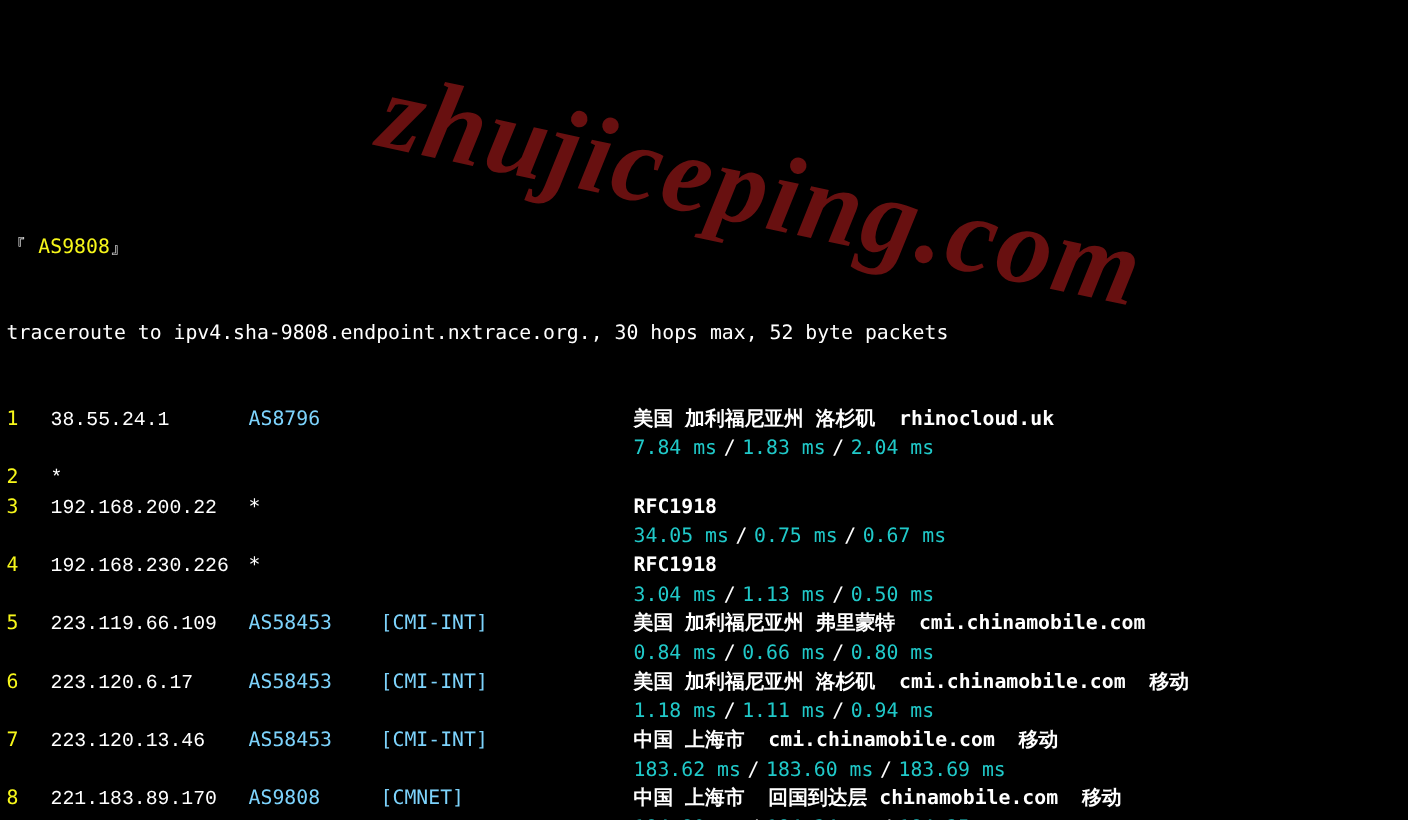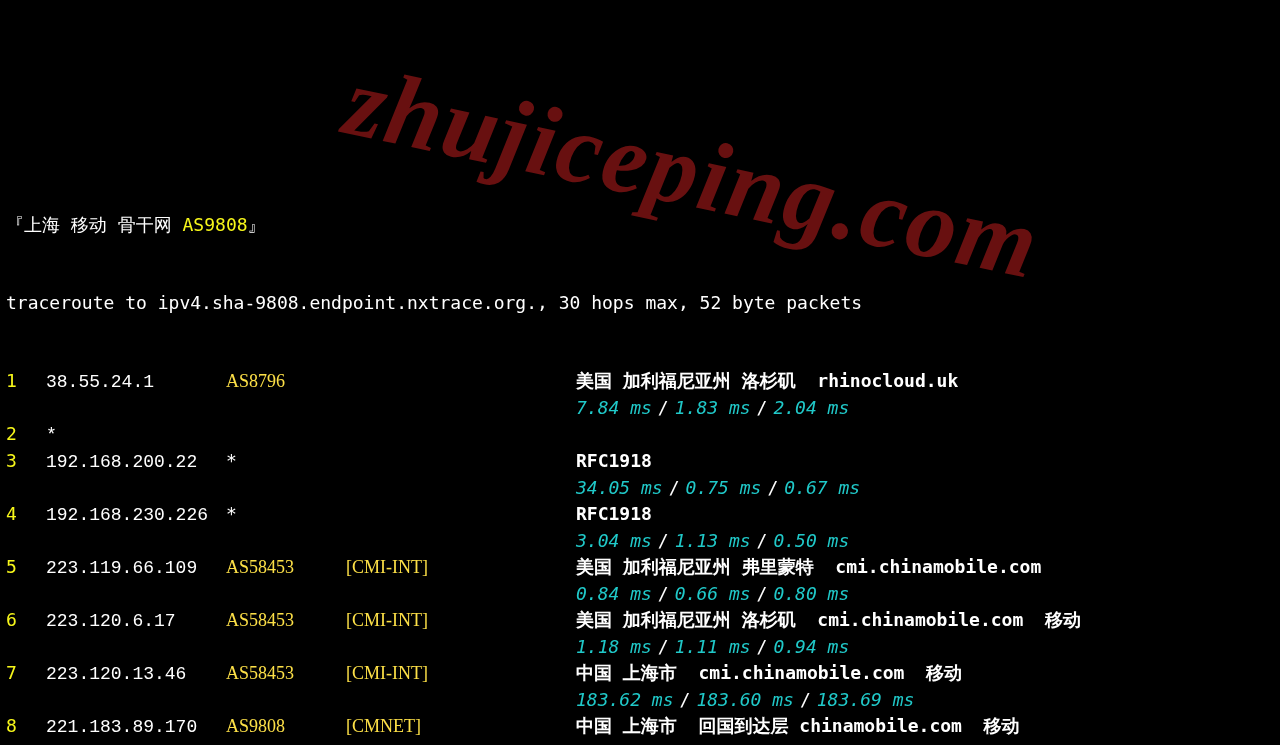--- a/index.html
+++ b/index.html
@@ -14,22 +14,22 @@
     font-family: "Consolas", "Menlo", "DejaVu Sans Mono", monospace;
     font-size: 18px;
     line-height: 26px;
     color: #fff;
     white-space: pre;
     padding: 4px 6px;
     position: relative;
   }
   .yellow { color: #f7f71a; }
   .white  { color: #ffffff; }
-  .green  { color: #fde047; font-family: Liberation Serif, serif; }
-  .cyan   { color: #20c9c9; font-style: italic; }
+  .green  { color: #7dd3fc; }
+  .cyan   { color: #20c9c9; }
 
   .row {
     display: flex;
     flex-direction: row;
     align-items: baseline;
   }
   .col-num   { display:inline-block; width: 40px;  }
   .col-ip    { display:inline-block; width: 180px; font-family: Liberation Mono, monospace; }
   .col-asn   { display:inline-block; width: 120px; }
   .col-tag   { display:inline-block; width: 230px; }
@@ -58,20 +58,20 @@
 </style>
 </head>
 <body>
 
 
 
 <div class="wm">zhujiceping.com</div>
 
 <div>
   <div class="row">
-    <span class="white">『</span><span class="white">上海 移动 骨干网</span><span class="white"> </span><span class="yellow">AS9808</span><span class="white">』</span>
+    <span class="white">『</span><span class="white"> </span><span class="yellow">AS9808</span><span class="white">』</span>
   </div>
   <div class="row white">traceroute to ipv4.sha-9808.endpoint.nxtrace.org., 30 hops max, 52 byte packets</div>
   <div id="hops"><div class="row"><span class="col-num yellow">1</span><span class="col-ip white">38.55.24.1</span><span class="col-asn green">AS8796</span><span class="col-tag green"></span><span class="col-right white">美国 加利福尼亚州 洛杉矶  rhinocloud.uk</span></div><div class="row timings"><span class="cyan">7.84 ms</span><span class="sl">/</span><span class="cyan">1.83 ms</span><span class="sl">/</span><span class="cyan">2.04 ms</span></div><div class="row"><span class="col-num yellow">2</span><span class="col-ip white">*</span><span class="col-asn green"></span><span class="col-tag green"></span><span class="col-right white"></span></div><div class="row"><span class="col-num yellow">3</span><span class="col-ip white">192.168.200.22</span><span class="col-asn white">*</span><span class="col-tag green"></span><span class="col-right white">RFC1918</span></div><div class="row timings"><span class="cyan">34.05 ms</span><span class="sl">/</span><span class="cyan">0.75 ms</span><span class="sl">/</span><span class="cyan">0.67 ms</span></div><div class="row"><span class="col-num yellow">4</span><span class="col-ip white">192.168.230.226</span><span class="col-asn white">*</span><span class="col-tag green"></span><span class="col-right white">RFC1918</span></div><div class="row timings"><span class="cyan">3.04 ms</span><span class="sl">/</span><span class="cyan">1.13 ms</span><span class="sl">/</span><span class="cyan">0.50 ms</span></div><div class="row"><span class="col-num yellow">5</span><span class="col-ip white">223.119.66.109</span><span class="col-asn green">AS58453</span><span class="col-tag green">[CMI-INT]</span><span class="col-right white">美国 加利福尼亚州 弗里蒙特  cmi.chinamobile.com</span></div><div class="row timings"><span class="cyan">0.84 ms</span><span class="sl">/</span><span class="cyan">0.66 ms</span><span class="sl">/</span><span class="cyan">0.80 ms</span></div><div class="row"><span class="col-num yellow">6</span><span class="col-ip white">223.120.6.17</span><span class="col-asn green">AS58453</span><span class="col-tag green">[CMI-INT]</span><span class="col-right white">美国 加利福尼亚州 洛杉矶  cmi.chinamobile.com  移动</span></div><div class="row timings"><span class="cyan">1.18 ms</span><span class="sl">/</span><span class="cyan">1.11 ms</span><span class="sl">/</span><span class="cyan">0.94 ms</span></div><div class="row"><span class="col-num yellow">7</span><span class="col-ip white">223.120.13.46</span><span class="col-asn green">AS58453</span><span class="col-tag green">[CMI-INT]</span><span class="col-right white">中国 上海市  cmi.chinamobile.com  移动</span></div><div class="row timings"><span class="cyan">183.62 ms</span><span class="sl">/</span><span class="cyan">183.60 ms</span><span class="sl">/</span><span class="cyan">183.69 ms</span></div><div class="row"><span class="col-num yellow">8</span><span class="col-ip white">221.183.89.170</span><span class="col-asn green">AS9808</span><span class="col-tag green">[CMNET]</span><span class="col-right white">中国 上海市  回国到达层 chinamobile.com  移动</span></div><div class="row timings"><span class="cyan">184.80 ms</span><span class="sl">/</span><span class="cyan">184.34 ms</span><span class="sl">/</span><span class="cyan">184.25 ms</span></div></div>
 </div>
 
 
 
 
 </body></html>

